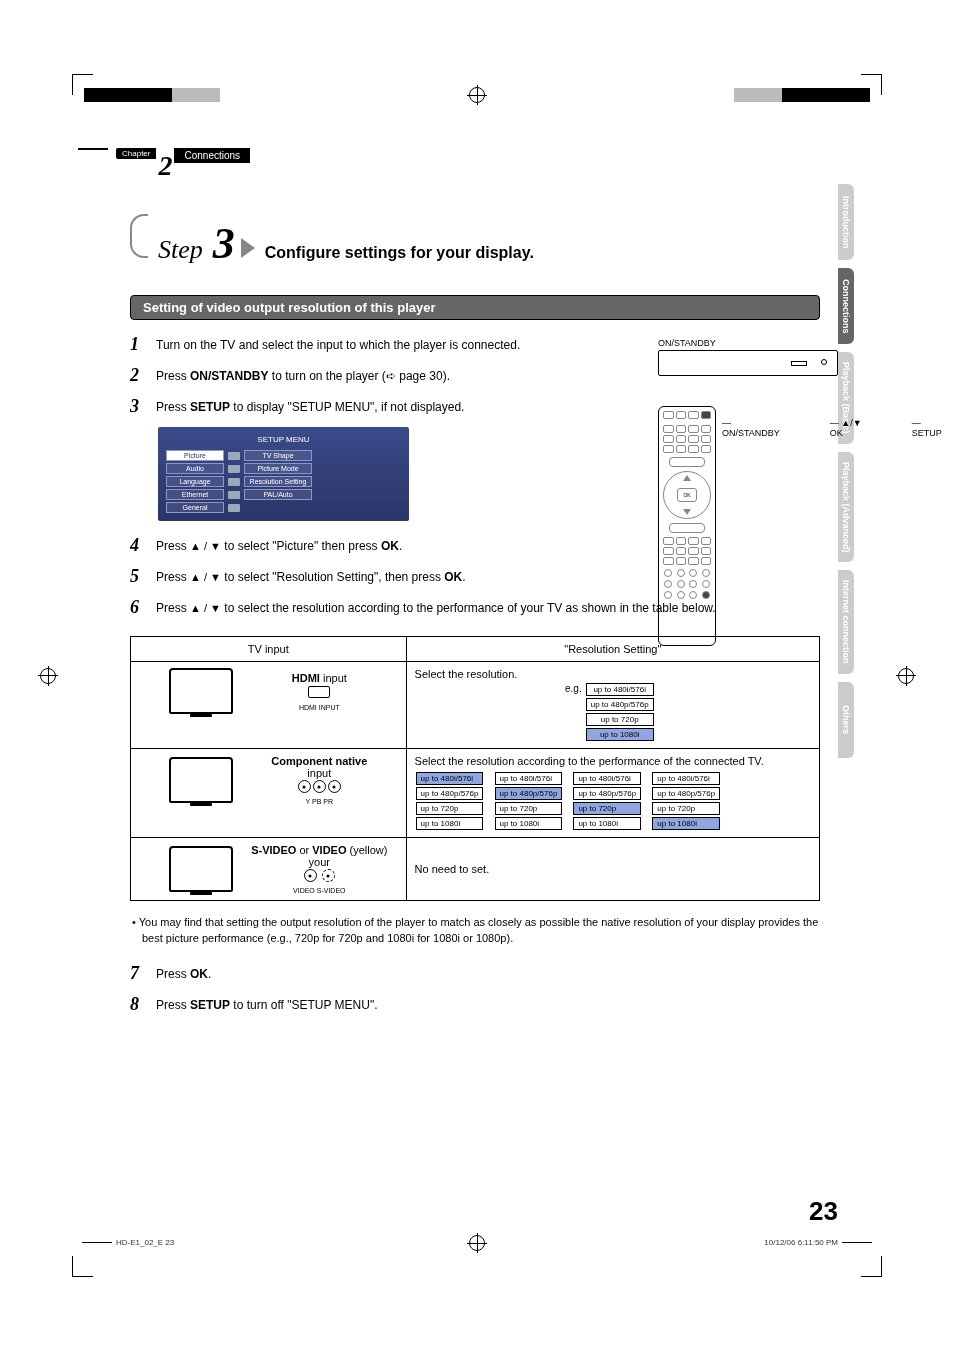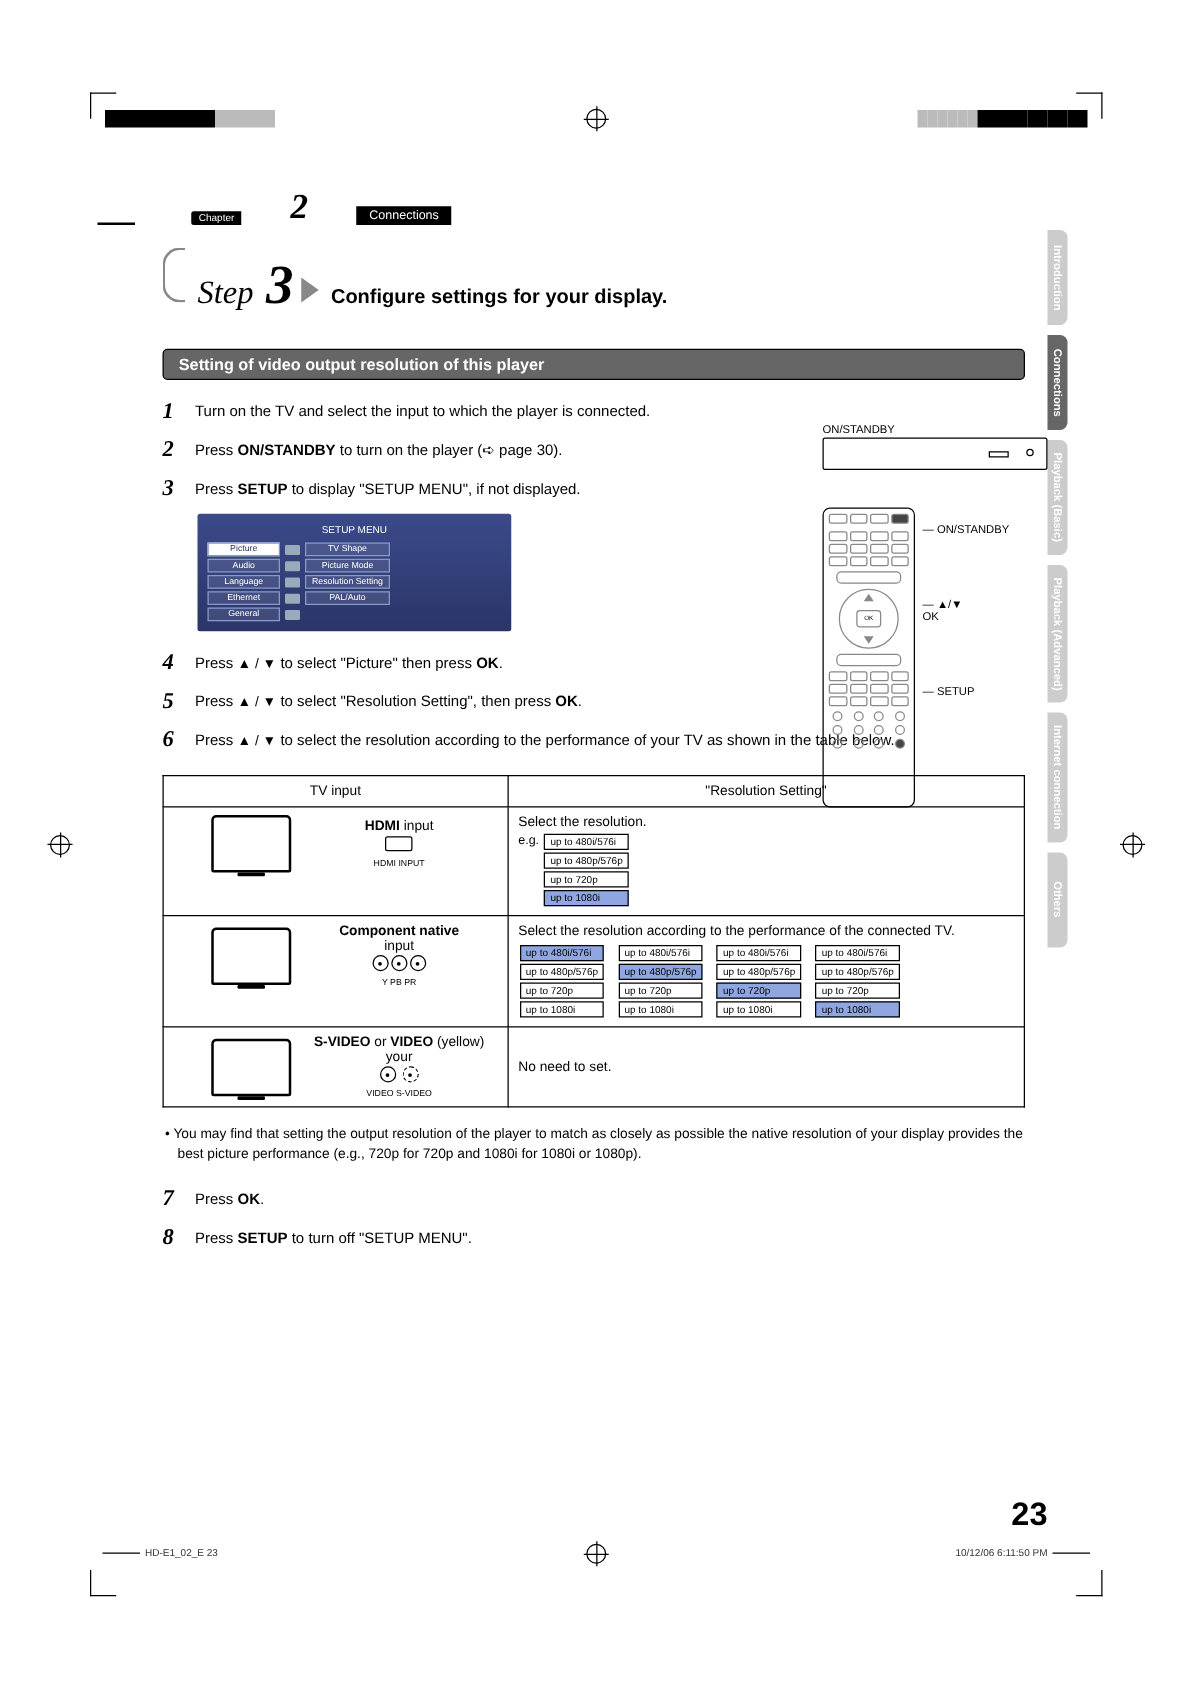--- a/index.html
+++ b/index.html
@@ -17,31 +17,31 @@
   .crop.tr{right:72px;top:74px;border-right:1px solid #000;border-top:1px solid #000;}
   .crop.bl{left:72px;bottom:74px;border-left:1px solid #000;border-bottom:1px solid #000;}
   .crop.br{right:72px;bottom:74px;border-right:1px solid #000;border-bottom:1px solid #000;}
   .sidereg{position:absolute;top:50%;transform:translateY(-50%);width:14px;height:14px;border:1px solid #000;border-radius:50%;}
   .sidereg.l{left:40px;} .sidereg.r{right:40px;}
   .sidereg::before,.sidereg::after{content:"";position:absolute;background:#000;}
   .sidereg::before{left:50%;top:-3px;width:1px;height:20px;margin-left:-.5px;}
   .sidereg::after{top:50%;left:-3px;height:1px;width:20px;margin-top:-.5px;}
 
   .page{position:relative;min-height:1351px;}
-  .chap-bar{position:absolute;left:78px;top:148px;display:flex;align-items:flex-end;gap:37px;}
+  .chap-bar{position:absolute;left:78px;top:148px;display:flex;align-items:flex-start;}
   .chap-bar .line{height:2px;width:30px;background:#000;margin-right:8px;}
   .chap-pill{background:#000;color:#fff;padding:1px 6px;font-size:8px;border-radius:2px 0 0 2px;}
   .chap-num{font-family:"Times New Roman",serif;font-style:italic;font-weight:bold;font-size:28px;color:#000;margin:0 2px;position:relative;top:2px;}
   .chap-title{background:#000;color:#fff;padding:2px 10px;font-size:10px;}
 
   .tabs{position:absolute;right:100px;top:184px;display:flex;flex-direction:column;gap:8px;}
   .vtab{writing-mode:vertical-rl;padding:10px 3px;font-size:9px;font-weight:bold;border-radius:0 6px 6px 0;text-align:center;min-height:56px;background:#ccc;color:#fff;}
   .vtab.active{background:#666;}
 
-  .content{position:absolute;left:130px;top:198px;width:690px;}
+  .content{position:absolute;left:130px;top:214px;width:690px;}
   .step-hd{display:flex;align-items:baseline;gap:10px;margin-bottom:26px;}
   .step-hd .step{font-family:"Times New Roman",serif;font-style:italic;font-size:26px;}
   .step-hd .num{font-family:"Times New Roman",serif;font-style:italic;font-weight:bold;font-size:44px;}
   .step-hd .arrow-shape{width:0;height:0;border-left:14px solid #888;border-top:10px solid transparent;border-bottom:10px solid transparent;margin-left:-4px;}
   .step-hd .curve{width:16px;height:40px;border:2px solid #888;border-right:none;border-radius:14px 0 0 14px;}
   .step-hd h2{font-size:16px;font-weight:bold;margin:0;}
 
   .band{background:#666;color:#fff;font-weight:bold;padding:4px 12px;border-radius:4px;font-size:13px;border:1px solid #000;}
 
   ol.steps{list-style:none;padding:0;margin:14px 0 0 0;}
@@ -234,21 +234,21 @@
             <div class="tvbox"></div>
             <div class="tv-info">
               <div class="lab"><b>HDMI</b><span> input</span></div>
               <div><span class="port"></span></div>
               <div class="sub">HDMI INPUT</div>
             </div>
           </div>
         </td>
         <td>
           <div>Select the resolution.</div>
-          <div style="margin-top:2px;">
+          <div style="text-align:center;margin-top:2px;">
             <span style="font-size:10px;">e.g.</span>
             <span class="pill-col">
               <span class="pill">up to 480i/576i</span>
               <span class="pill">up to 480p/576p</span>
               <span class="pill">up to 720p</span>
               <span class="pill hl">up to 1080i</span>
             </span>
           </div>
         </td>
       </tr>
@@ -379,21 +379,21 @@
           <div class="rdot"></div>
             <div class="rdot"></div>
             <div class="rdot"></div>
             <div class="rdot"></div>
           <div class="rdot"></div>
             <div class="rdot"></div>
             <div class="rdot"></div>
             <div class="rdot" style="background:#444"></div>
         </div>
       </div>
-      <div style="margin-left:6px;display:flex;flex-direction:column;gap:50px;margin-top:40px;">
+      <div style="margin-left:6px;display:flex;gap:50px;margin-top:40px;">
         <div>— <span>ON/STANDBY</span></div>
         <div style="white-space:pre;">— <span>▲/▼
 OK</span></div>
         <div>— <span>SETUP</span></div>
       </div>
     </div>
   </div>
 
   <div class="pgnum">23</div>
   <div class="ft-line" style="left:82px;bottom:108px;"></div>

